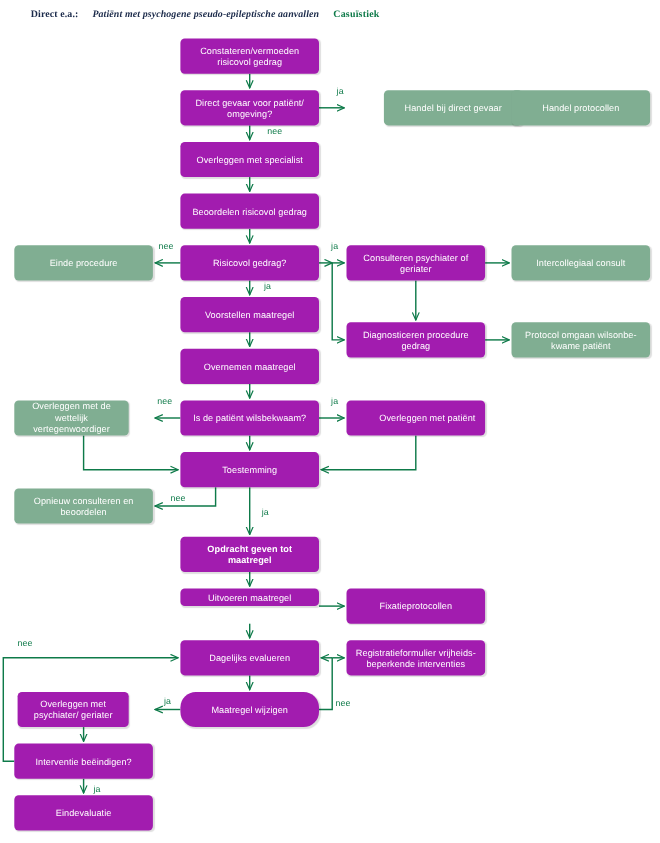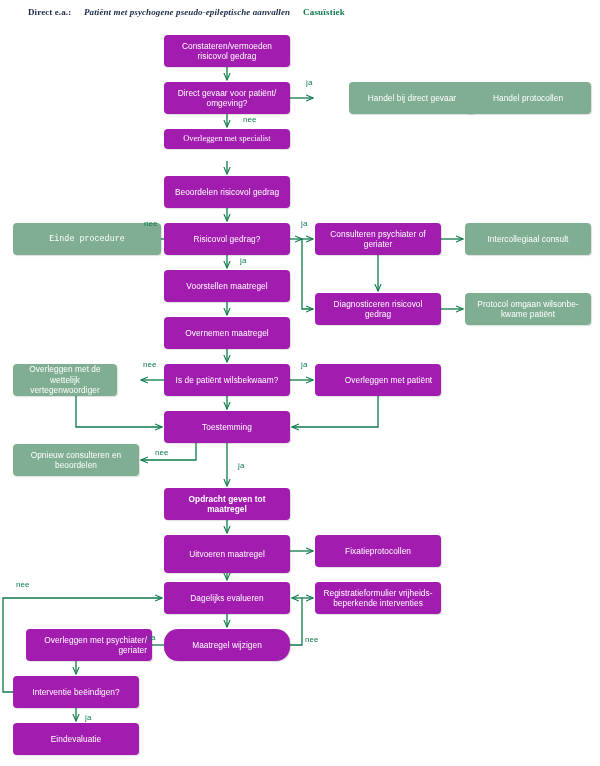--- a/index.html
+++ b/index.html
@@ -147,43 +147,43 @@
       </div>
       <div class="node dark" style="left: 164px; top: 82px; width: 126px; height: 32px;">
         <span>Direct gevaar voor patiënt/ omgeving?</span>
       </div>
       <div class="node light" style="left: 315px; top: 82px; width: 126px; height: 32px; margin-left: 34px;">
         <span>Handel bij direct gevaar</span>
       </div>
       <div class="node light" style="left: 465px; top: 82px; width: 126px; height: 32px;">
         <span>Handel protocollen</span>
       </div>
-      <div class="node dark" style="left: 164px; top: 129px; width: 126px; height: 20px; font-family: Liberation Serif, serif;">
+      <div class="node dark" style="left: 164px; top: 129px; width: 126px; height: 32px;">
         <span>Overleggen met specialist</span>
       </div>
       <div class="node dark" style="left: 164px; top: 176px; width: 126px; height: 32px;">
         <span>Beoordelen risicovol gedrag</span>
       </div>
       <div class="node dark" style="left: 164px; top: 223px; width: 126px; height: 32px;">
         <span>Risicovol gedrag?</span>
       </div>
-      <div class="node light" style="left: 13px; top: 223px; width: 148px; height: 32px; font-family: Liberation Mono, monospace;">
+      <div class="node light" style="left: 13px; top: 223px; width: 126px; height: 32px;">
         <span>Einde procedure</span>
       </div>
       <div class="node dark" style="left: 315px; top: 223px; width: 126px; height: 32px;">
         <span>Consulteren psychiater of geriater</span>
       </div>
       <div class="node light" style="left: 465px; top: 223px; width: 126px; height: 32px;">
         <span>Intercollegiaal consult</span>
       </div>
       <div class="node dark" style="left: 164px; top: 270px; width: 126px; height: 32px;">
         <span>Voorstellen maatregel</span>
       </div>
       <div class="node dark" style="left: 315px; top: 293px; width: 126px; height: 32px;">
-        <span>Diagnosticeren risicovol gedrag</span>
+        <span>Diagnosticeren procedure gedrag</span>
       </div>
       <div class="node light" style="left: 465px; top: 293px; width: 126px; height: 32px;">
         <span>Protocol omgaan wilsonbe- kwame patiënt</span>
       </div>
       <div class="node dark" style="left: 164px; top: 317px; width: 126px; height: 32px;">
         <span>Overnemen maatregel</span>
       </div>
       <div class="node dark" style="left: 164px; top: 364px; width: 126px; height: 32px;">
         <span>Is de patiënt wilsbekwaam?</span>
       </div>
@@ -195,36 +195,36 @@
       </div>
       <div class="node dark" style="left: 164px; top: 411px; width: 126px; height: 32px;">
         <span>Toestemming</span>
       </div>
       <div class="node light" style="left: 13px; top: 444px; width: 126px; height: 32px;">
         <span>Opnieuw consulteren en beoordelen</span>
       </div>
       <div class="node dark" style="left: 164px; top: 488px; width: 126px; height: 32px; font-weight: bold;">
         <span>Opdracht geven tot maatregel</span>
       </div>
-      <div class="node dark" style="left: 164px; top: 535px; width: 126px; height: 38px;">
+      <div class="node dark" style="left: 164px; top: 535px; width: 126px; height: 16px;">
         <span>Uitvoeren maatregel</span>
       </div>
       <div class="node dark" style="left: 315px; top: 535px; width: 126px; height: 32px;">
         <span>Fixatieprotocollen</span>
       </div>
       <div class="node dark" style="left: 164px; top: 582px; width: 126px; height: 32px;">
         <span>Dagelijks evalueren</span>
       </div>
       <div class="node dark" style="left: 315px; top: 582px; width: 126px; height: 32px;">
         <span>Registratieformulier vrijheids- beperkende interventies</span>
       </div>
       <div class="node dark" style="left: 164px; top: 629px; width: 126px; height: 32px; border-radius: 14px;">
         <span>Maatregel wijzigen</span>
       </div>
-      <div class="node dark" style="left: 26px; top: 629px; width: 126px; height: 32px; text-align: right;">
+      <div class="node dark" style="left: 16px; top: 629px; width: 101px; height: 32px;">
         <span>Overleggen met psychiater/ geriater</span>
       </div>
       <div class="node dark" style="left: 13px; top: 676px; width: 126px; height: 32px;">
         <span>Interventie beëindigen?</span>
       </div>
       <div class="node dark" style="left: 13px; top: 723px; width: 126px; height: 32px;">
         <span>Eindevaluatie</span>
       </div>
     </div>
   <div id="labels">

